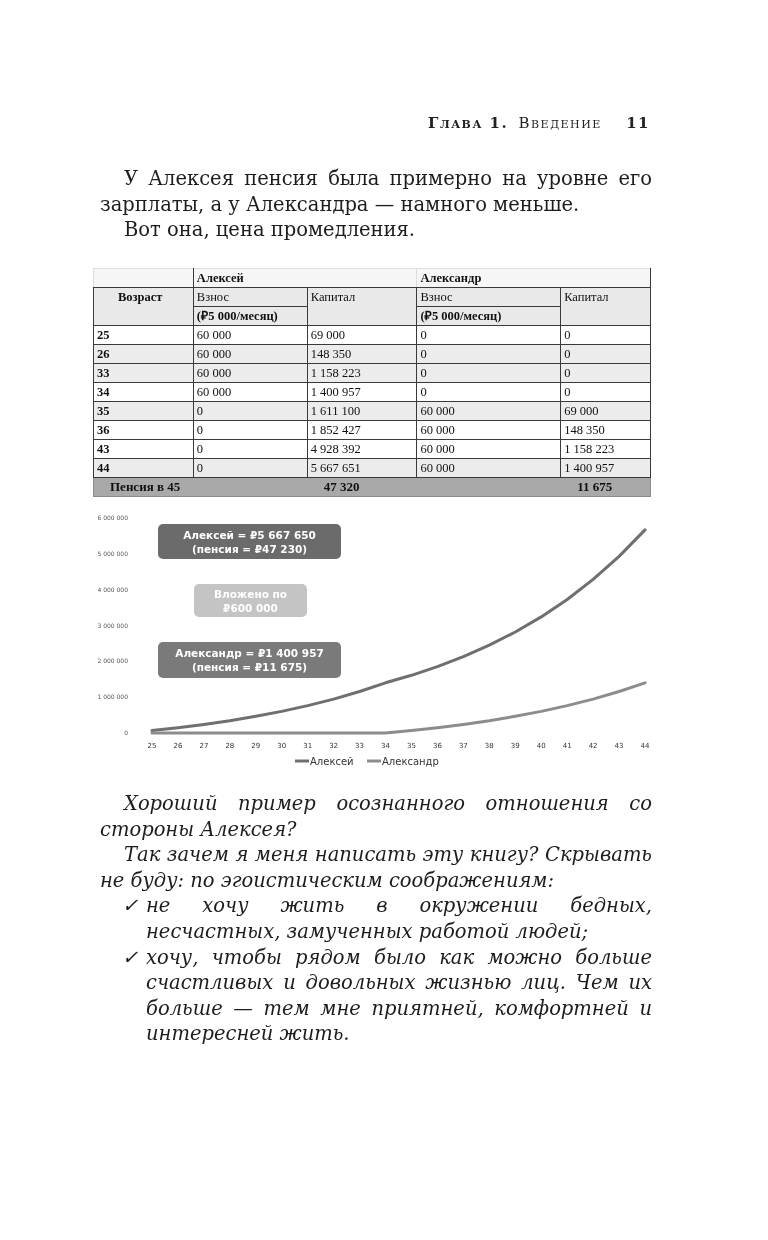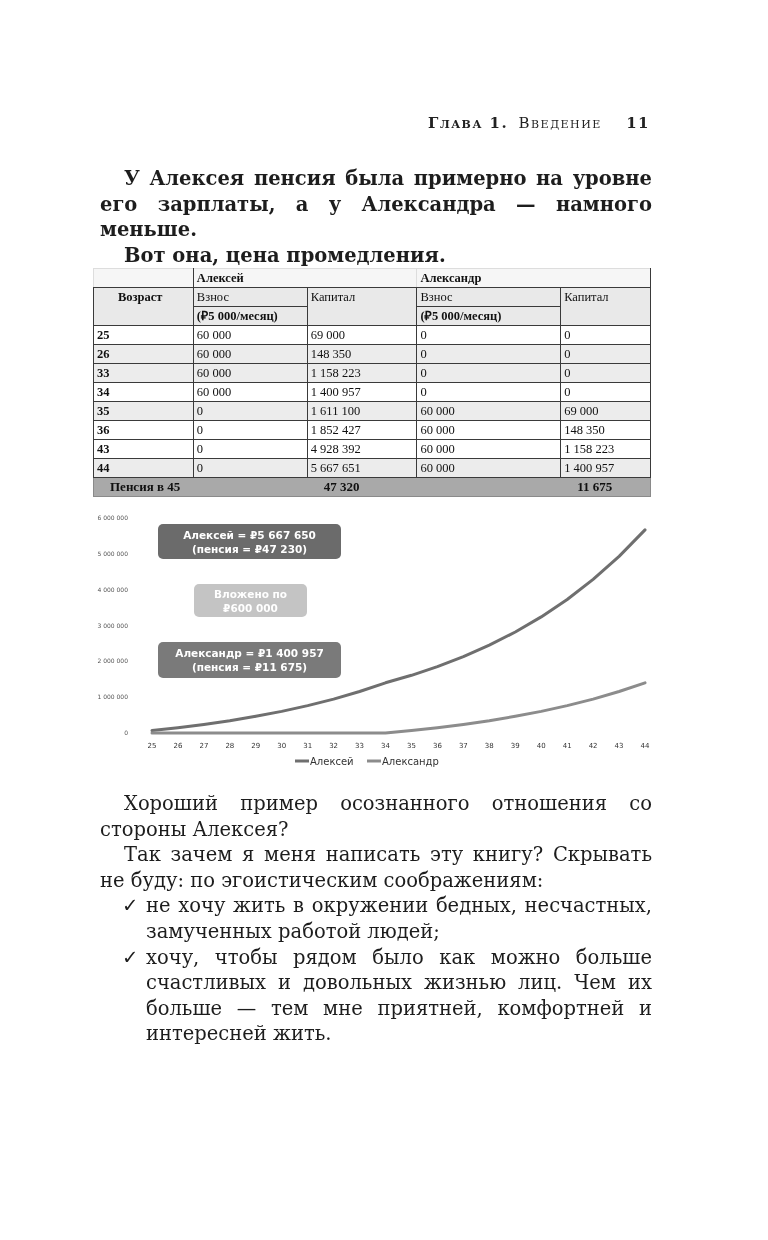--- a/index.html
+++ b/index.html
@@ -40,21 +40,21 @@
 <body>
 
 <div class="page">
 
   <div class="running-head">
     <span class="chap">Глава 1.</span>
     <span class="title">Введение</span>
     <span class="num">11</span>
   </div>
 
-  <div class="text" style="top:148px;font-weight:bold;">
+  <div class="text" style="top:148px;">
     <p class="p">У Алексея пенсия была примерно на уровне его зарплаты, а у Александра — намного меньше.</p>
     <p class="p">Вот она, цена промедления.</p>
   </div>
 
   <table class="tbl">
     <colgroup>
       <col style="width:100px">
         <col style="width:114px">
         <col style="width:110px">
         <col style="width:144px">
@@ -191,21 +191,21 @@
         </g>
       <g id="legend">
           <line x1="205" y1="253" x2="219" y2="253" stroke="#6f6f6f" stroke-width="3"></line>
           <text x="220" y="257" class="legend-text">Алексей</text>
           <line x1="277" y1="253" x2="291" y2="253" stroke="#8c8c8c" stroke-width="3"></line>
           <text x="292" y="257" class="legend-text">Александр</text>
         </g>
     </svg>
   </div>
 
-  <div class="text" style="top:773px;">
+  <div class="text" style="top:773px;font-style:italic;">
     <p class="p">Хороший пример осознанного отношения со стороны Алексея?</p>
     <p class="p">Так зачем я меня написать эту книгу? Скрывать не буду: по эгоистическим соображениям:</p>
     <ul class="bullets" style="margin-left:22px;">
       <li>
         <span class="check">✓</span>
         <span>не хочу жить в окружении бедных, несчастных, замученных работой людей;</span>
       </li>
       <li>
         <span class="check">✓</span>
         <span>хочу, чтобы рядом было как можно больше счастливых и довольных жизнью лиц. Чем их больше — тем мне приятней, комфортней и интересней жить.</span>

